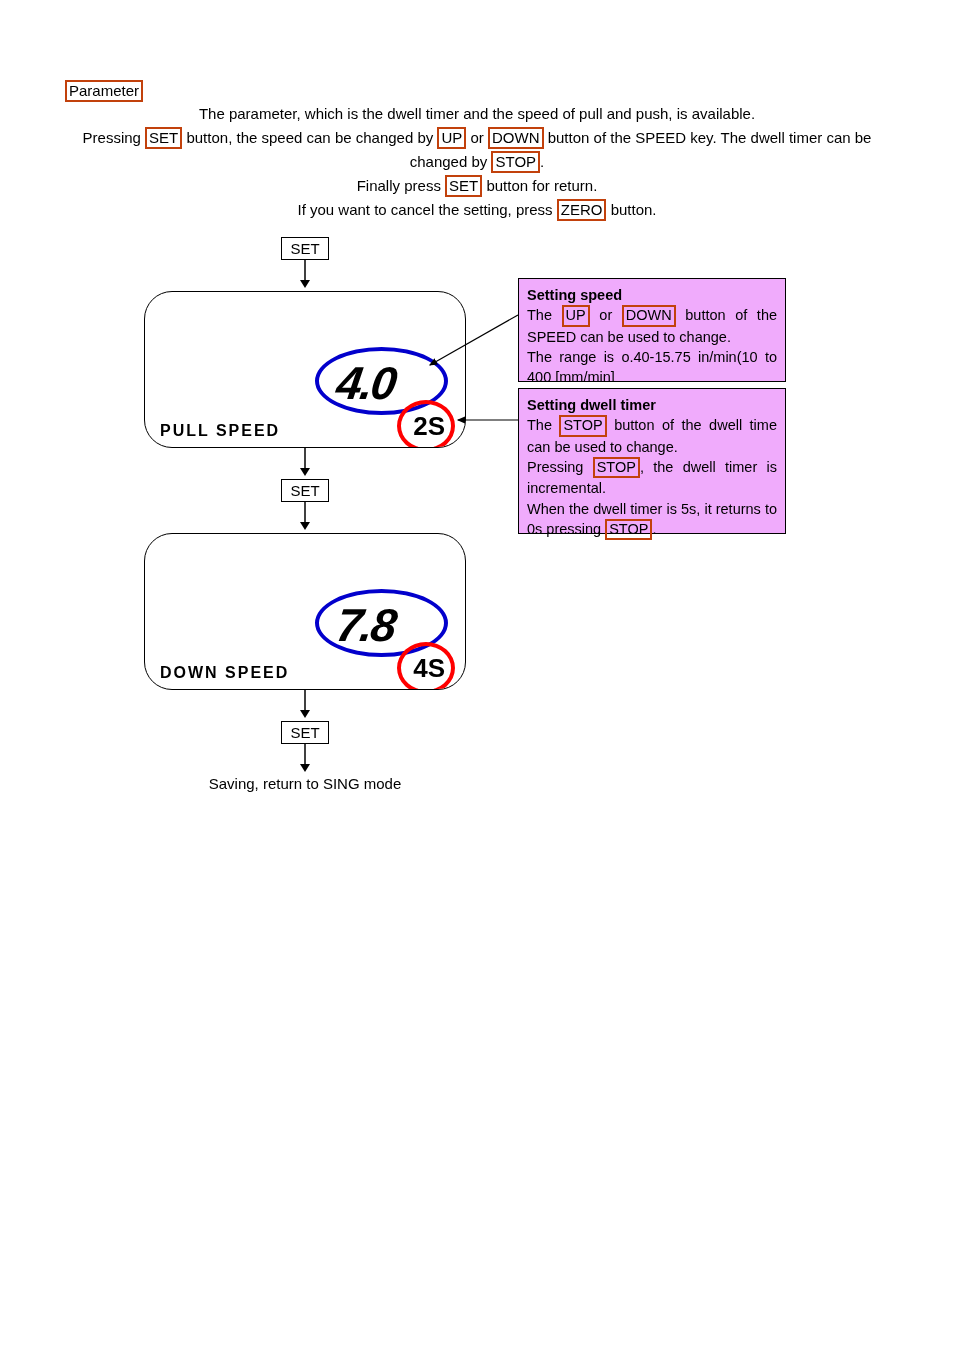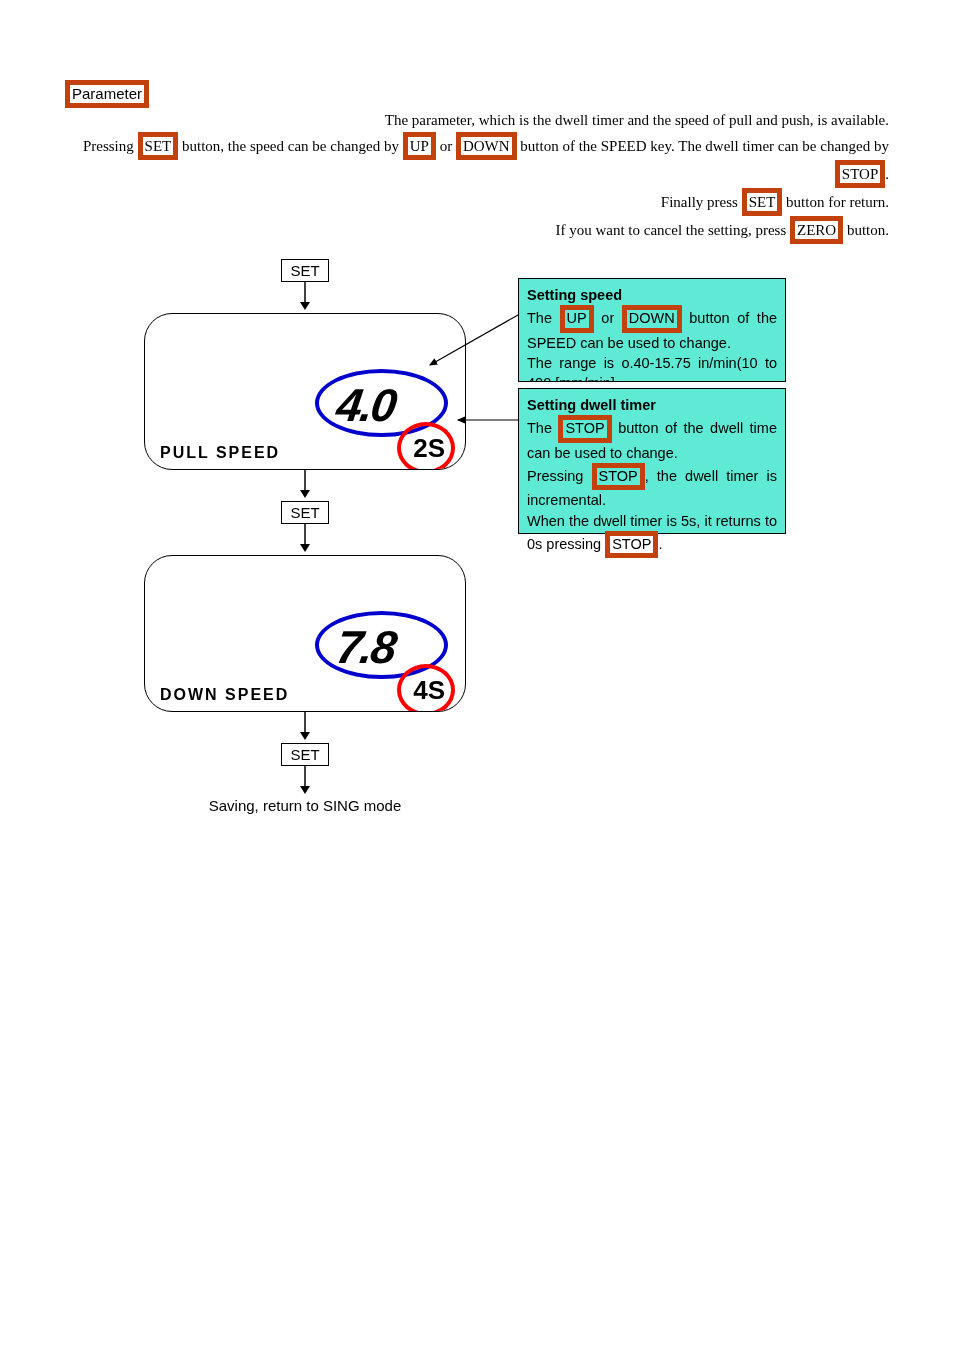--- a/index.html
+++ b/index.html
@@ -13,29 +13,28 @@
     position: relative;
   }
   .page {
     position: relative;
     width: 954px;
     height: 1350px;
     padding: 80px 65px 0 65px;
     box-sizing: border-box;
   }
   .boxed {
-    border: 5px solid #c2410c;
+    border: 2px solid #c2410c;
     padding: 0 2px;
     display: inline-block;
     line-height: 1.2;
   }
   .para {
     line-height: 1.6;
-    text-align: right;
-    font-family: Liberation Serif, serif;
+    text-align: center;
   }
   .btnlbl {
     border: 1px solid #000;
     padding: 2px 8px;
     font-size: 15px;
     display: inline-block;
     background: #fff;
   }
   .flow {
     width: 400px;
@@ -96,21 +95,21 @@
     border: 4px solid #ff0000;
     border-radius: 50%;
   }
   .sidebox {
     position: absolute;
     border: 1px solid #000;
     width: 268px;
     font-size: 14.5px;
     padding: 6px 8px;
     box-sizing: border-box;
-    background: #5eead4;
+    background: #f0abfc;
     line-height: 1.4;
   }
   .sidebox.speed { top: 278px; left: 518px; height: 104px; overflow: hidden; text-align: justify; }
   .sidebox.dwell { top: 388px; left: 518px; height: 146px; text-align: justify; }
   .sidebox strong { font-weight: bold; }
   svg.arrws { position: absolute; top:0; left:0; pointer-events:none; }
 </style>
 </head>
 <body>
 

